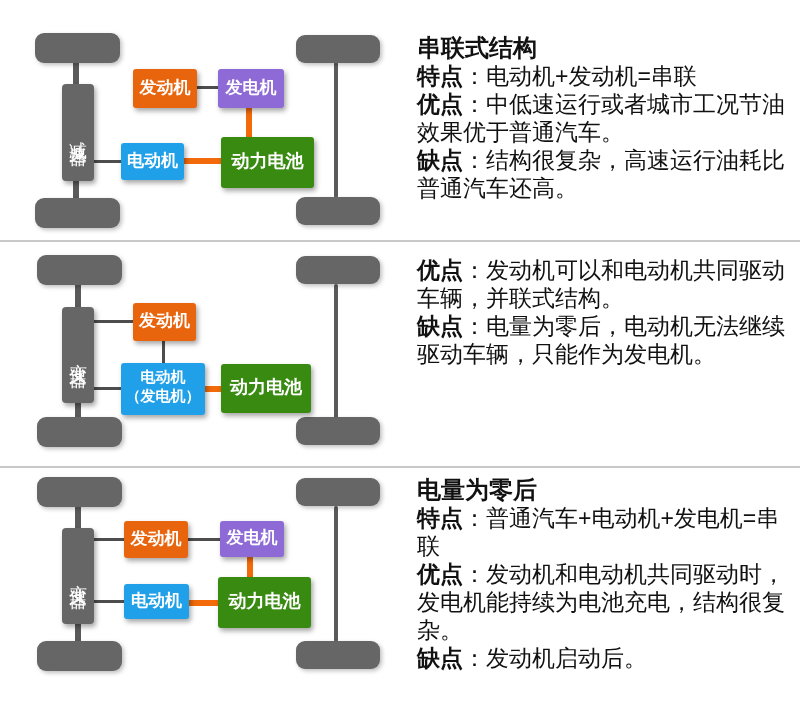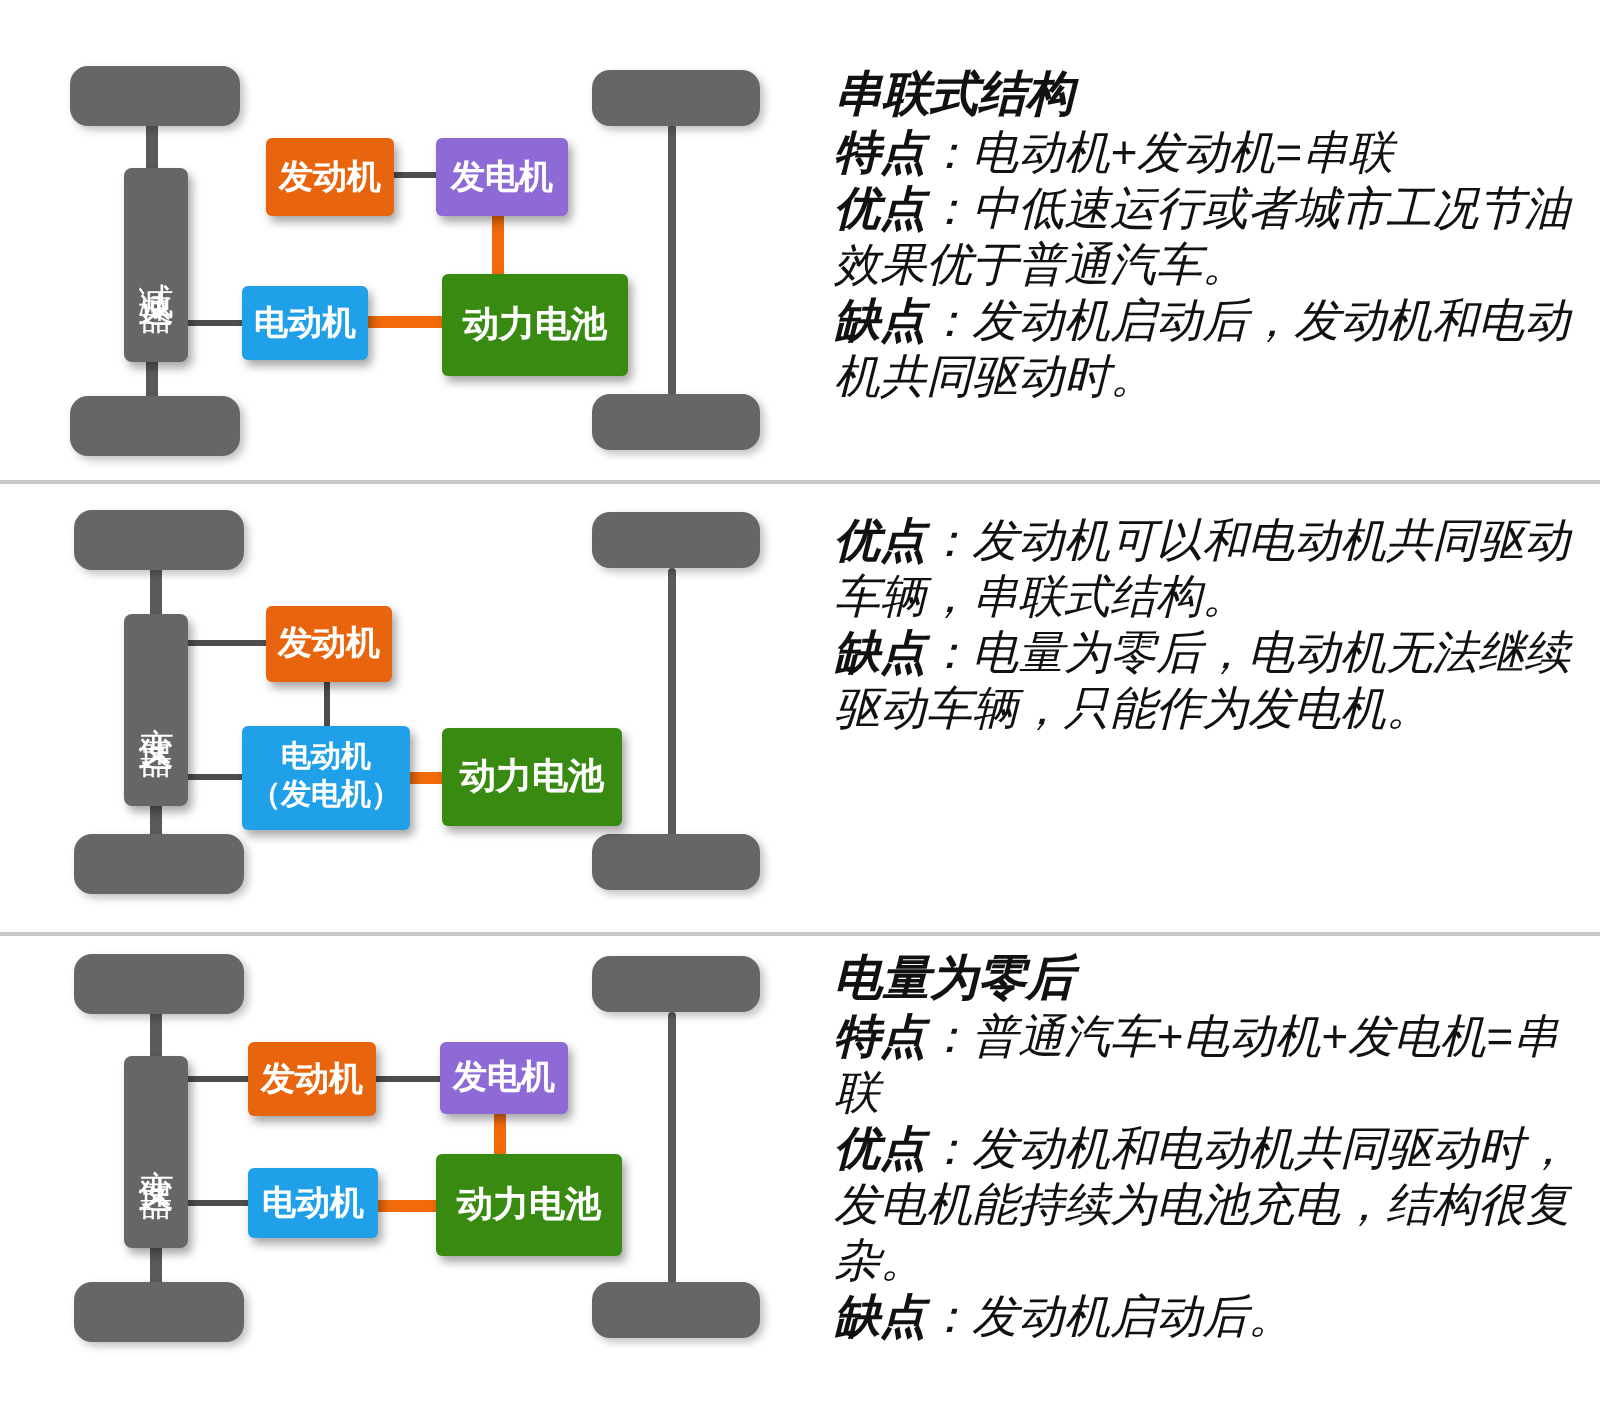--- a/index.html
+++ b/index.html
@@ -12,36 +12,36 @@
   .axle{position:absolute;background:var(--axle_gray,#5a5a5a);border-radius:2px;}
   .gearbox{position:absolute;background:var(--chassis_gray,#666);color:#fff;
            border-radius:4px;box-shadow:2px 3px 5px rgba(0,0,0,.35);
            writing-mode:vertical-rl;text-orientation:upright;
            display:flex;align-items:center;justify-content:center;
            font-size:18px;letter-spacing:4px;}
 
   
   .node{position:absolute;color:#fff;font-weight:700;border-radius:3px;
         display:flex;flex-direction:column;align-items:center;justify-content:center;
-        box-shadow:2px 3px 5px rgba(0,0,0,.35);text-align:left;line-height:1.25;}
+        box-shadow:2px 3px 5px rgba(0,0,0,.35);text-align:left;line-height:1.25;font-family:Liberation Mono, monospace;}
   .engine{background:var(--engine_orange,#e8650d);font-size:17px;}
   .generator{background:var(--generator_purple,#8d6ad6);font-size:17px;}
   .motor{background:var(--motor_blue,#1fa0e8);font-size:17px;}
   .motor2{background:var(--motor_blue,#1fa0e8);font-size:15px;}
   .battery{background:var(--battery_green,#388a10);font-size:18px;}
 
   
   .cline{position:absolute;background:var(--connector_gray,#4d4d4d);}
   .oline{position:absolute;background:var(--connector_orange,#f26a0a);}
 
   .separator{position:absolute;left:0;width:800px;height:2px;
              background:var(--separator_gray,#c8c8c8);}
 
   
-  .info{position:absolute;left:417px;width:372px;color:var(--text_black,#111);font-style:italic;}
+  .info{position:absolute;left:417px;width:372px;color:var(--text_black,#111);}
   .info h2{margin:0;font-size:24px;line-height:28px;font-weight:700;}
   .info p{margin:0;font-size:23px;line-height:28px;}
   .info b{font-weight:700;}
 </style>
 </head>
 <body>
 
 <div id="stage">
 
   <div>
@@ -72,21 +72,21 @@
       <span>电动机</span>
     </div>
     <div class="node battery" style="left:221px;top:137px;width:93px;height:51px;">
       <span>动力电池</span>
     </div>
 
     <div class="info" style="top:34px;">
       <h2>串联式结构</h2>
       <p><b>特点</b><span>：电动机+发动机=串联</span></p>
       <p><b>优点</b><span>：中低速运行或者城市工况节油效果优于普通汽车。</span></p>
-      <p><b>缺点</b><span>：发动机启动后，发动机和电动机共同驱动时。</span></p>
+      <p><b>缺点</b><span>：结构很复杂，高速运行油耗比普通汽车还高。</span></p>
     </div>
   </div>
 
   <div class="separator" style="top:240px;"></div>
 
   <div>
     <div class="axle" style="left:75px;top:282px;width:6px;height:137px;"></div>
     <div class="wheel" style="left:37px;top:255px;width:85px;height:30px;"></div>
     <div class="wheel" style="left:37px;top:417px;width:85px;height:30px;"></div>
     <div class="axle" style="left:334px;top:284px;width:4px;height:135px;"></div>
@@ -106,21 +106,21 @@
     </div>
     <div class="node motor2" style="left:121px;top:363px;width:84px;height:52px;">
       <span>电动机</span>
       <span>（发电机）</span>
     </div>
     <div class="node battery" style="left:221px;top:364px;width:90px;height:49px;">
       <span>动力电池</span>
     </div>
 
     <div class="info" style="top:256px;">
-      <p><b>优点</b><span>：发动机可以和电动机共同驱动车辆，串联式结构。</span></p>
+      <p><b>优点</b><span>：发动机可以和电动机共同驱动车辆，并联式结构。</span></p>
       <p><b>缺点</b><span>：电量为零后，电动机无法继续驱动车辆，只能作为发电机。</span></p>
     </div>
   </div>
 
   <div class="separator" style="top:466px;"></div>
 
   <div>
     <div class="axle" style="left:75px;top:505px;width:6px;height:138px;"></div>
     <div class="wheel" style="left:37px;top:477px;width:85px;height:30px;"></div>
     <div class="wheel" style="left:37px;top:641px;width:85px;height:30px;"></div>

